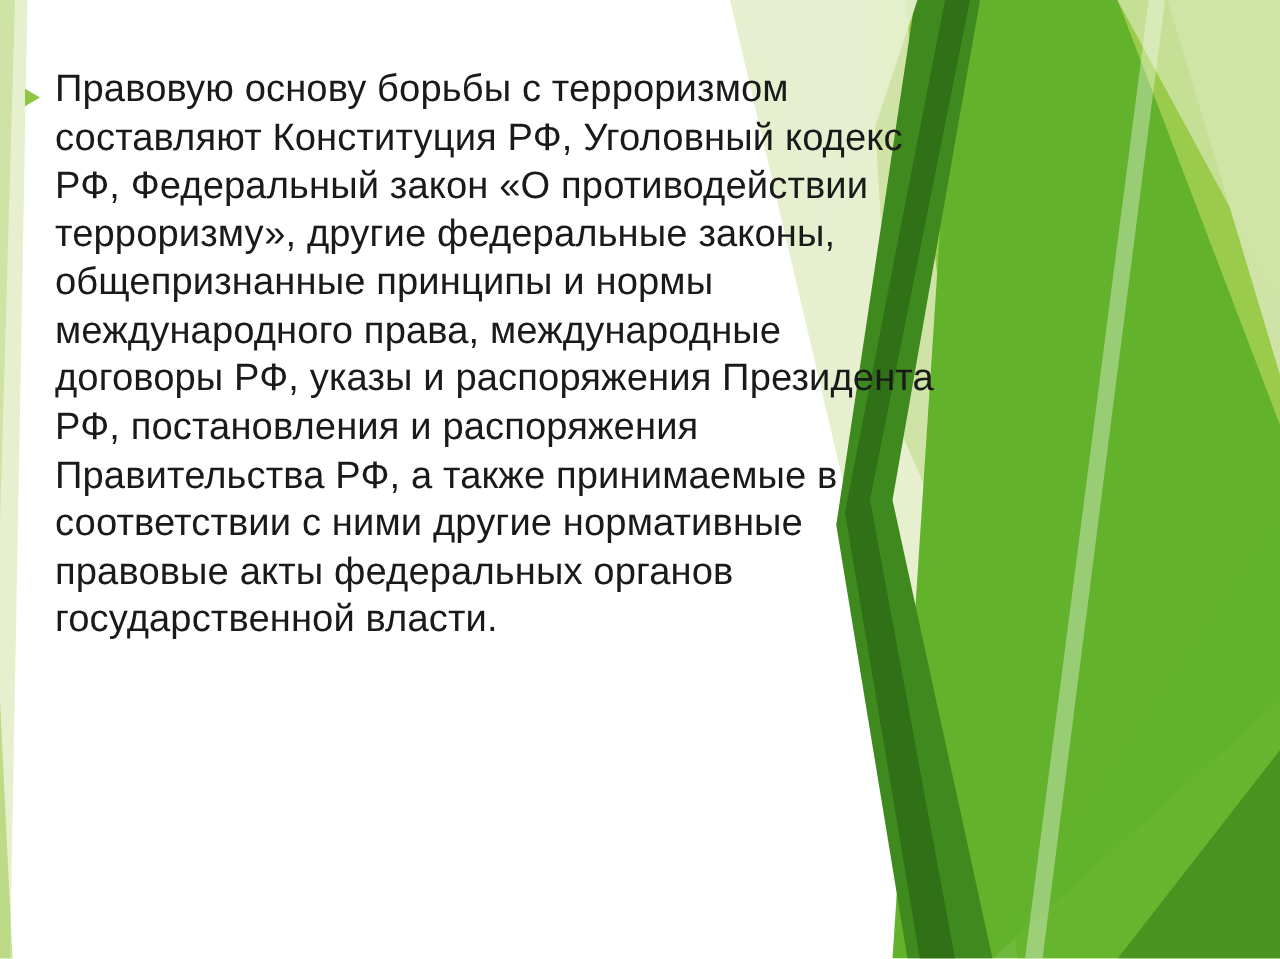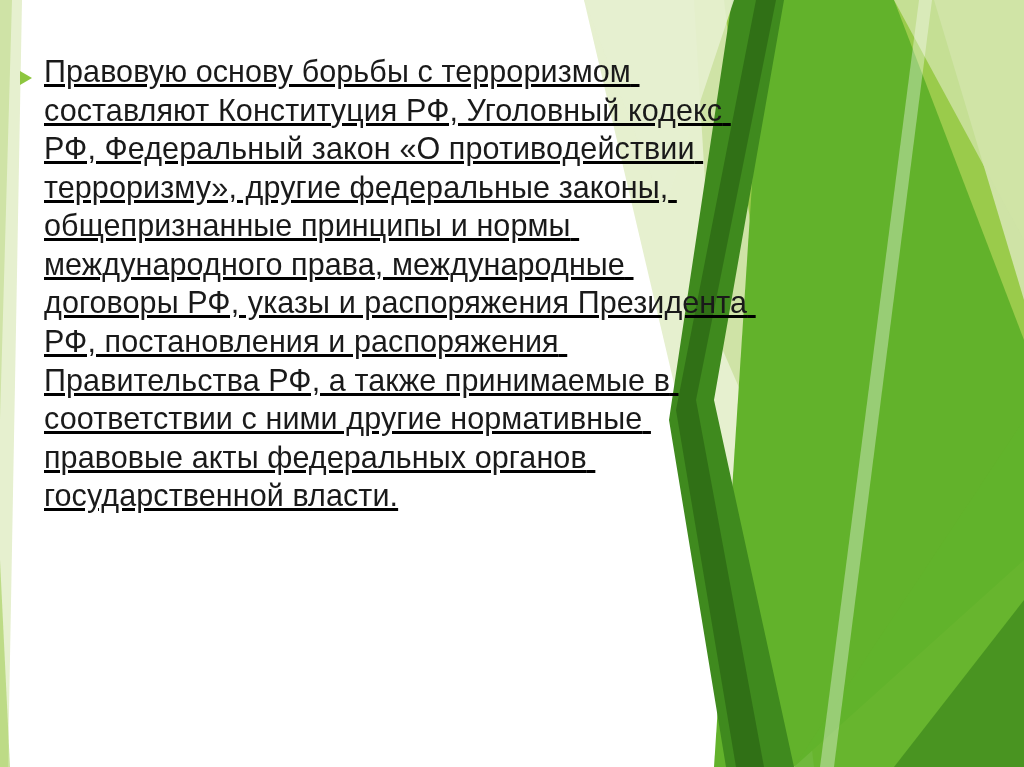--- a/index.html
+++ b/index.html
@@ -51,21 +51,20 @@
     left: 0;
     top: 0;
     width: 800px;
     height: 767px;
     box-sizing: border-box;
     padding: 52px 40px 40px 18px;
   }
   .bullet-row {
     display: flex;
     align-items: flex-start;
-    text-decoration: underline;
   }
   .bullet-marker {
     flex: 0 0 auto;
     width: 26px;
     margin-top: 18px;
     line-height: 0;
   }
   .bullet-marker svg {
     display: block;
   }

